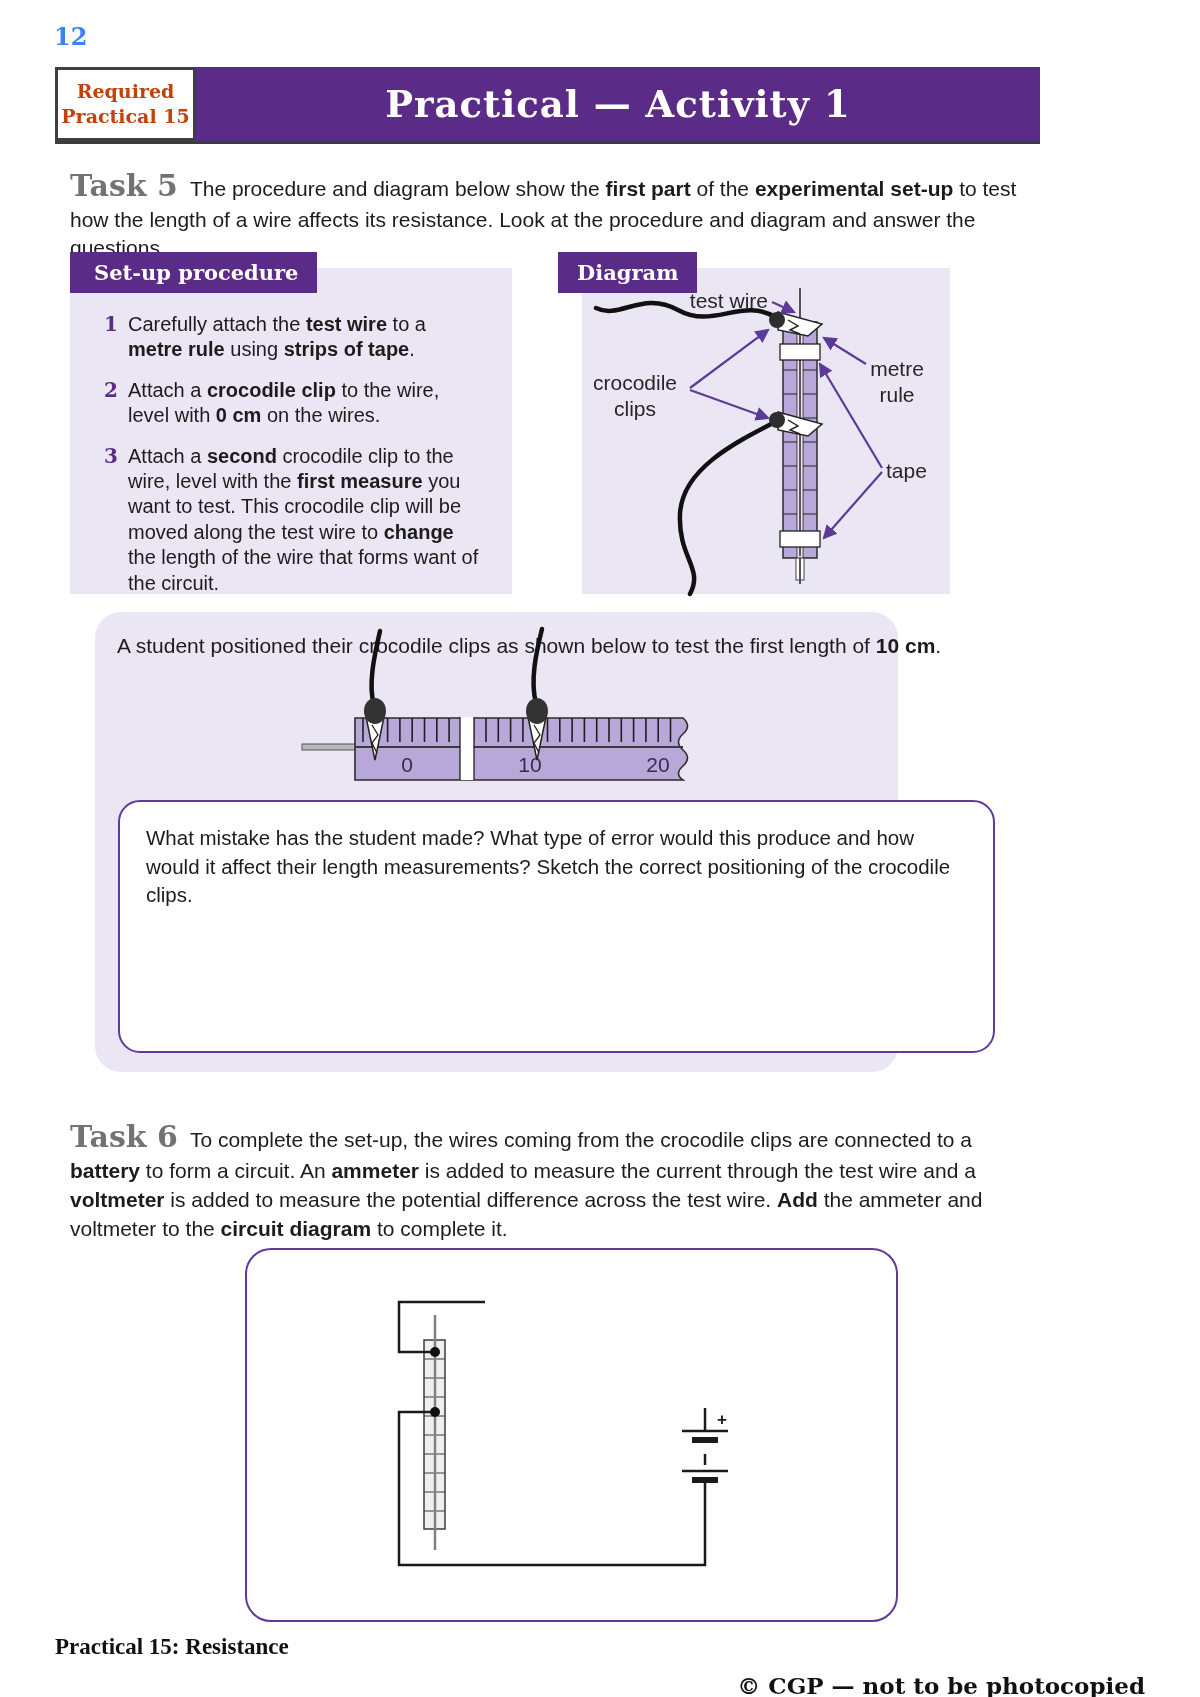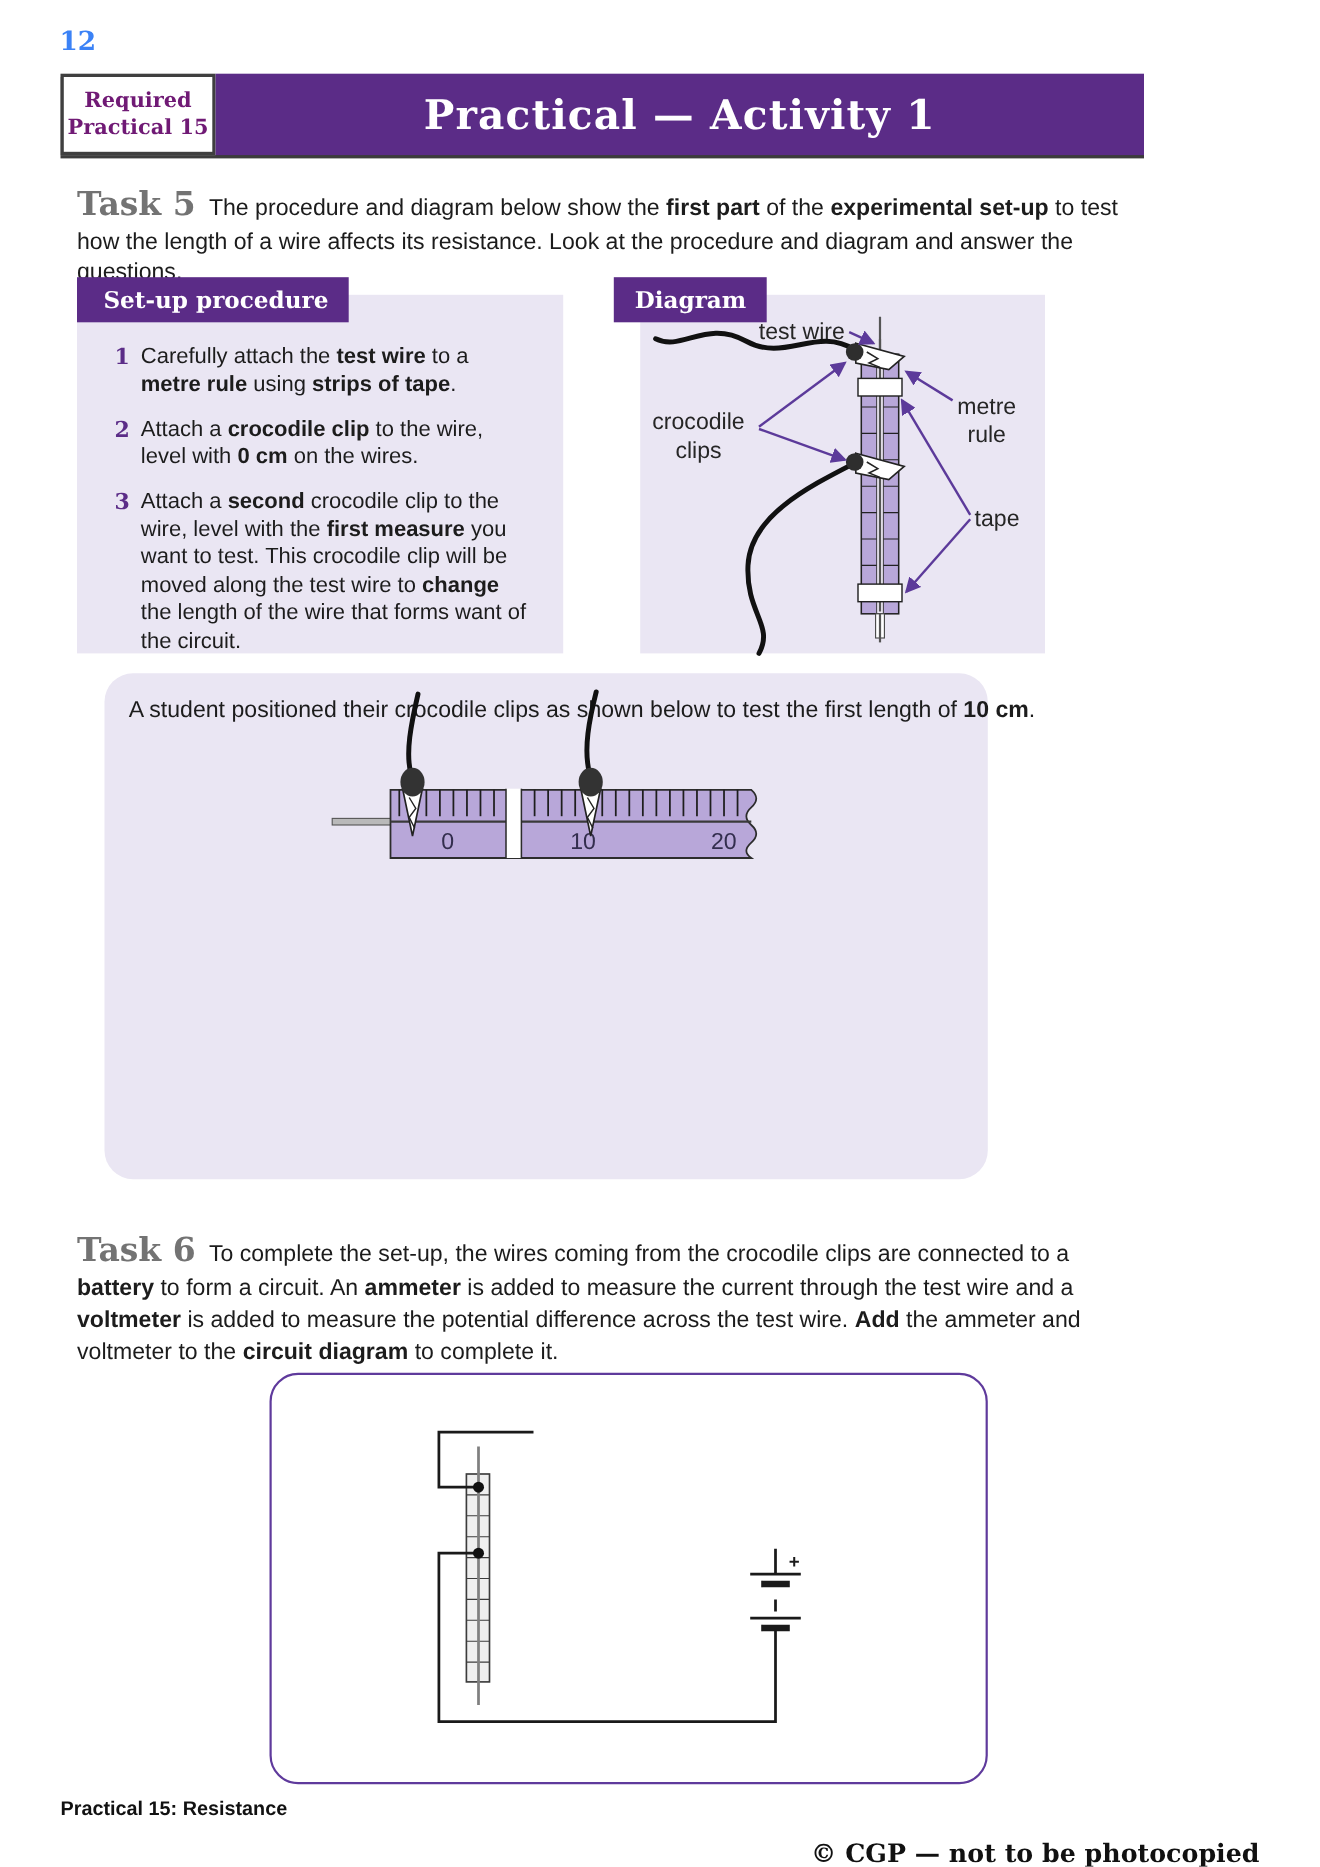--- a/index.html
+++ b/index.html
@@ -6,21 +6,21 @@
   .page { position:relative; width:1200px; height:1697px; background:#ffffff; overflow:hidden;
           font-family:"Liberation Sans", sans-serif; color:#1c1c1c; }
 
   .page-num { position:absolute; left:54px; top:22px; font-size:24px; color:#3b82f6;
               font-family:"DejaVu Serif", serif; font-weight:600; }
 
   .header-row { position:absolute; left:55px; top:67px; width:985px; height:74px; display:flex;
                 box-shadow:0 3px 0 #3c3c3c; }
   .badge { width:141px; background:#fff; border:3px solid #3f3f3f; box-sizing:border-box;
            display:flex; flex-direction:column; justify-content:center; align-items:center;
-           color:#701a75; font-size:19px; line-height:1.3; text-align:center;
+           color:#c2410c; font-size:19px; line-height:1.3; text-align:center;
            font-family:"DejaVu Serif", serif; font-weight:bold; }
   .title-bar { flex:1; background:#5b2c87; color:#fff; display:flex; align-items:center;
                justify-content:center; font-size:37px; letter-spacing:1px;
                font-family:"DejaVu Serif", serif; font-weight:bold; }
 
   .task-para { position:absolute; font-size:21px; line-height:1.34; color:#1c1c1c; }
   .task-label { font-family:"DejaVu Serif", serif; font-weight:bold; color:#737373;
                 font-size:30px; padding-right:12px; }
 
   .lav-box { position:absolute; background:#eae6f3; }
@@ -44,22 +44,22 @@
   .question-box { position:absolute; left:23px; top:188px; width:877px; height:253px;
                   background:#fff; border:2.5px solid #5f3a9c; border-radius:22px;
                   box-sizing:border-box; padding:22px 26px 0 26px; font-size:20.5px;
                   line-height:1.4; color:#1c1c1c; }
 
   .circuit-box { position:absolute; left:245px; top:1248px; width:653px; height:374px;
                  background:#fff; border:2.5px solid #5f3a9c; border-radius:26px;
                  box-sizing:border-box; }
   .circuit-svg { position:absolute; left:0; top:0; }
 
-  .footer-left  { position:absolute; left:55px;  top:1634px; font-size:18px; color:#111;
-                  font-family:Liberation Sans, sans-serif; font-weight:600; }
+  .footer-left  { position:absolute; left:55px;  top:1634px; font-size:23px; color:#111;
+                  font-family:Liberation Serif, serif; font-weight:600; }
   .footer-right { position:absolute; right:55px; top:1672px; font-size:23px; color:#111;
                   font-family:"DejaVu Serif", serif; font-weight:600; }
 </style>
 </head>
 <body>
 
 <div class="page">
 
   <div class="page-num">12</div>
 
@@ -207,20 +207,23 @@
         <polyline points="92,100 98,110 92,118 97,128" fill="none" stroke="#222" stroke-width="1.3"></polyline>
         <ellipse cx="95" cy="86" rx="11" ry="13" fill="#333"></ellipse>
       </g>
       <g>
         <polygon points="248,92 266,92 257,135" fill="#fff" stroke="#222" stroke-width="1.5"></polygon>
         <polyline points="254,100 260,110 254,118 259,128" fill="none" stroke="#222" stroke-width="1.3"></polyline>
         <ellipse cx="257" cy="86" rx="11" ry="13" fill="#333"></ellipse>
       </g>
     </svg>
 
+    <div class="question-box">
+      <span>What mistake has the student made?  What type of error would this produce and how would it affect their length measurements?  Sketch the correct positioning of the crocodile clips.</span>
+    </div>
   </div>
 
   <div class="task-para" style="left:70px; top:1116px; width:945px; line-height:1.38;">
     <span class="task-label">Task 6</span><span><span>To complete the set-up, the wires coming from the crocodile clips are connected to a </span><b>battery</b><span> to form a circuit.  An </span><b>ammeter</b><span> is added to measure the current through the test wire and a </span><b>voltmeter</b><span> is added to measure the potential difference across the test wire. </span><b>Add</b><span> the ammeter and voltmeter to the </span><b>circuit diagram</b><span> to complete it.</span></span>
   </div>
 
   <div class="circuit-box">
     <svg class="circuit-svg" width="648" height="369" viewBox="0 0 648 369">
 
       <g>

